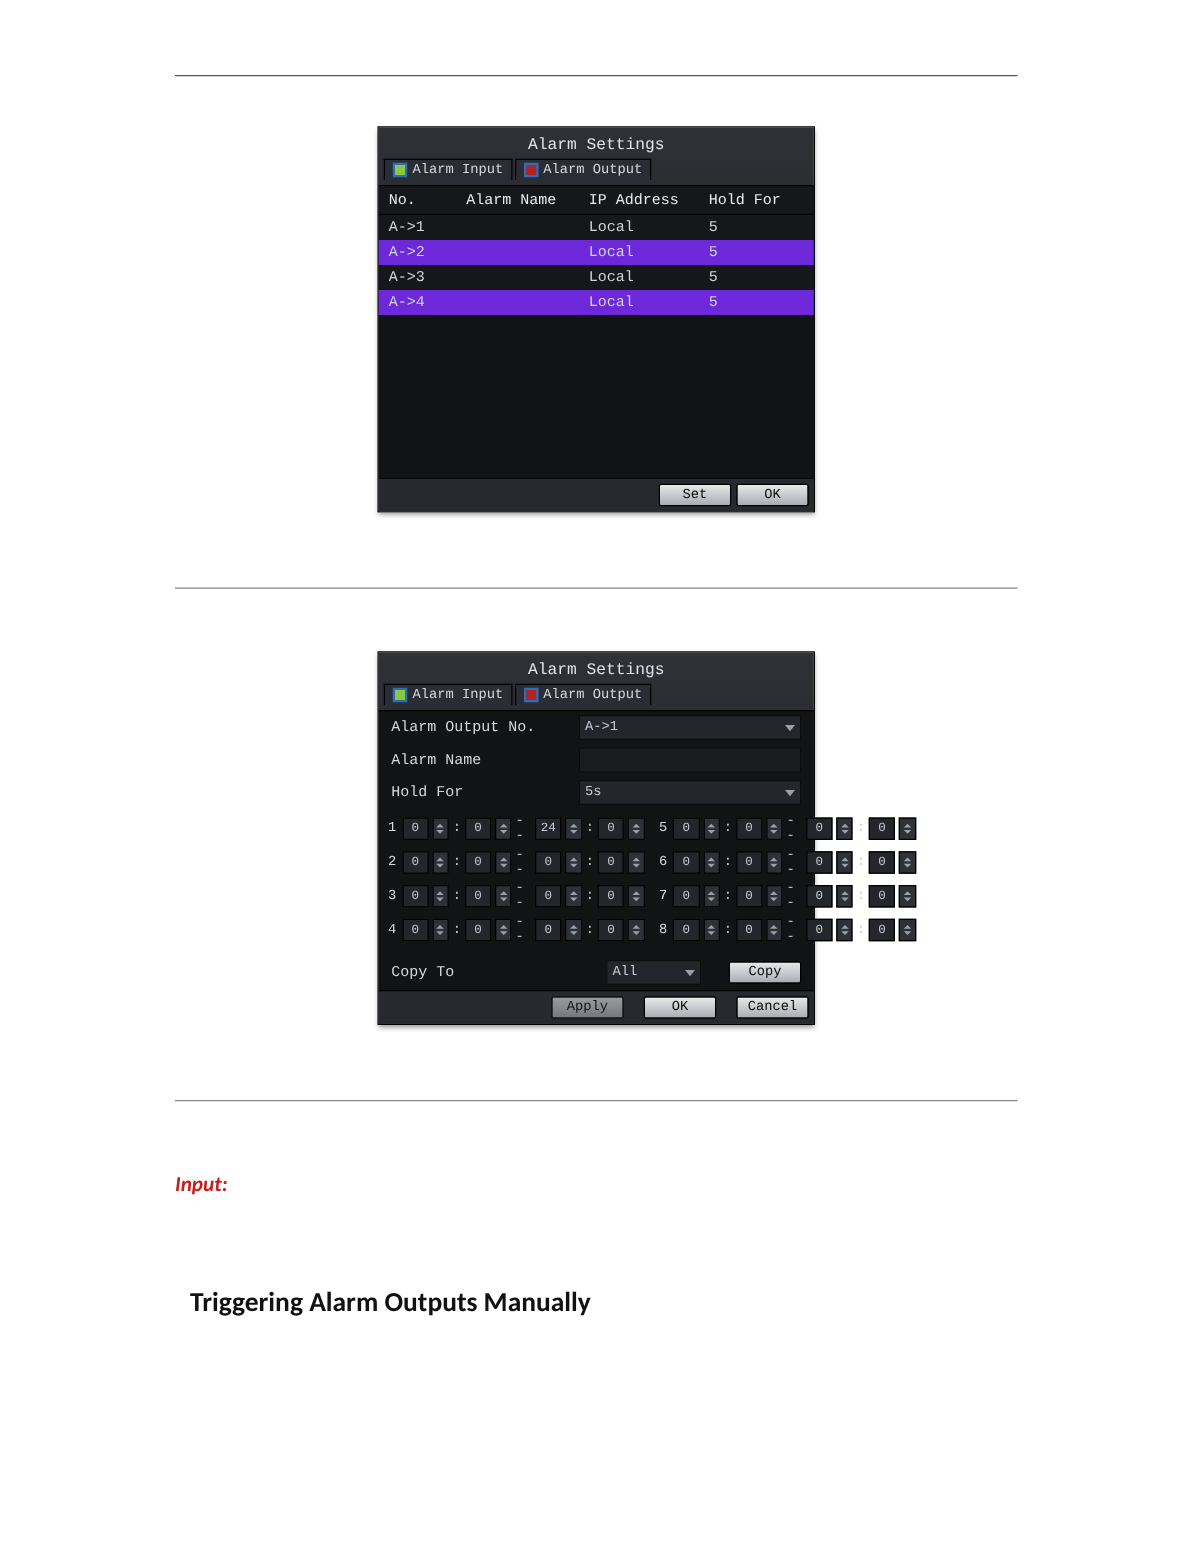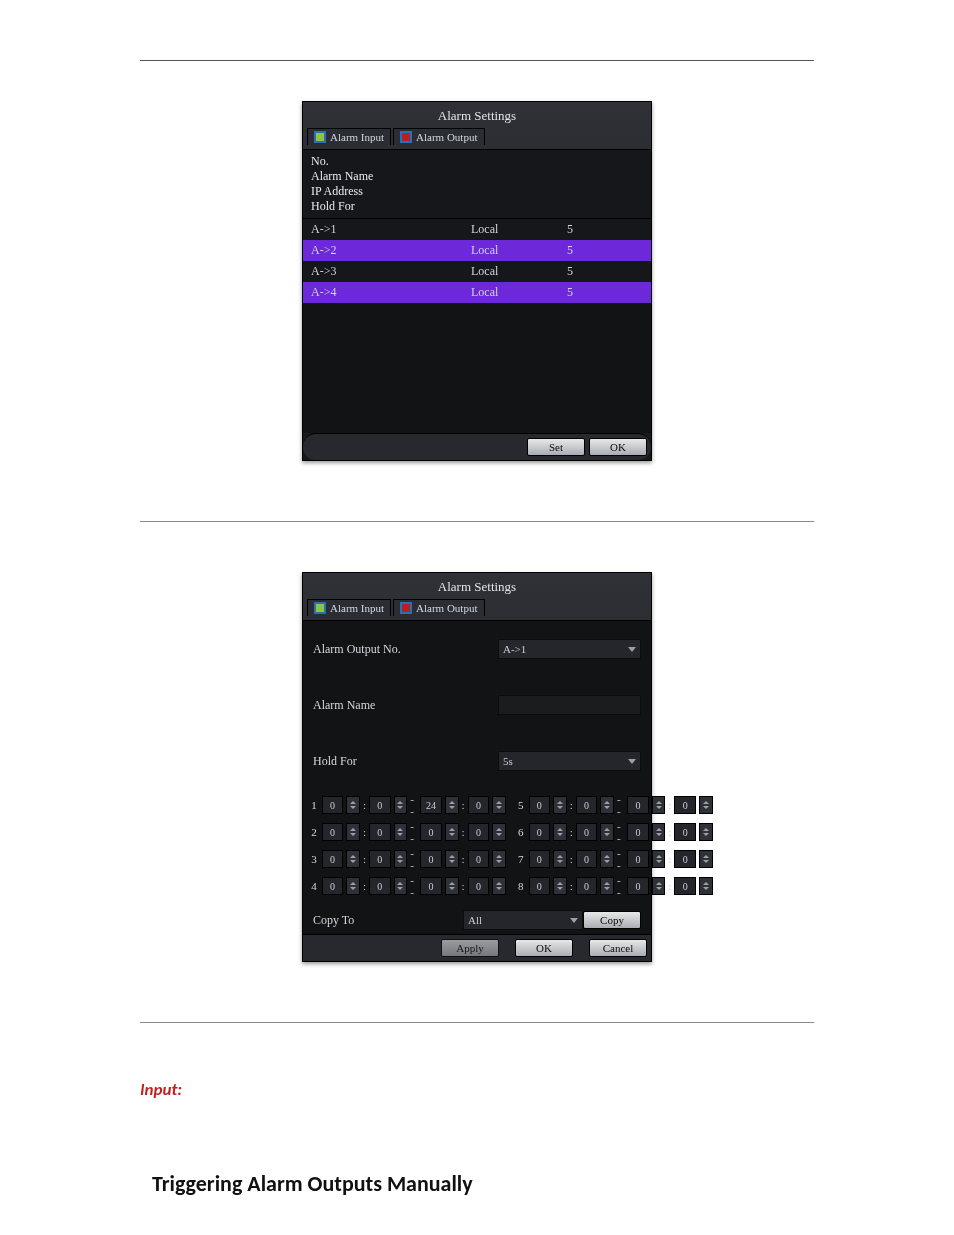--- a/index.html
+++ b/index.html
@@ -7,51 +7,51 @@
   hr.page-rule { border: none; border-top: 1px solid #555; margin: 0 0 40px 0; }
   hr.fig-rule  { border: none; border-top: 1px solid #888; margin: 60px 0 50px 0; }
 
   .dialog {
     width: 348px;
     margin: 12px auto;
     background: linear-gradient(#2f3136,#17181b);
     border: 1px solid #000;
     box-shadow: 0 2px 4px rgba(0,0,0,.4);
     color: #d3d8de;
-    font-family: Liberation Serif, serif;
+    font-family: Liberation Mono, monospace;
     font-size: 12px;
   }
   .dlg-title { text-align: center; font-size: 13px; color: #dfe4ea; padding: 6px 0 4px 0; }
   .tabstrip { display: flex; padding: 0 4px 4px 4px; gap: 2px; }
   .tab {
     display: flex; align-items: center; gap: 4px;
     background: #2a2d33; color: #d3d8de;
     padding: 2px 6px; font-size: 11px;
     border: 1px solid #000; border-bottom: none;
     cursor: pointer;
     justify-content: space-between;
   }
   .tab-ico { width: 12px; height: 12px; display: inline-block; }
   .tab-ico svg { display:block; }
   .dlg-body { background: #121315; border-top: 1px solid #000; min-height: 200px; }
-  .thead { display:flex; background:#15171a; color:#e6eaef; font-size:12px; padding:4px 8px; border-bottom:1px solid #000;flex-direction:column; }
+  .thead { display:flex; background:#15171a; color:#e6eaef; font-size:12px; padding:4px 8px; border-bottom:1px solid #000; }
   .trow  { display:flex; background:#6d28d9; color:#cfd5db; font-size:12px; padding:3px 8px; }
   .trow:nth-child(odd){ background:#15171a; }
   .c-no{width:62px;} .c-name{width:98px;} .c-ip{width:96px;} .c-hold{width:60px;}
   .dlg-filler{ height:130px; background:#121315; }
-  .dlg-foot { display:flex; justify-content:flex-end; gap:4px; padding:4px; background:#27292e; border-top:1px solid #000;border-radius:13px;}
+  .dlg-foot { display:flex; justify-content:flex-end; gap:4px; padding:4px; background:#27292e; border-top:1px solid #000;}
   .btn {
     min-width:48px; height:16px; line-height:16px; text-align:center;
     color:#0a0a0a; font-size:11px;
     background: linear-gradient(#e8e8e8,#a9adb3);
     border:1px solid #000; border-radius:2px; cursor:pointer;
     padding: 0 4px;
   }
 
-  .formrow { display:flex; align-items:center; padding:18px 10px; font-size:12px;gap:35px; }
+  .formrow { display:flex; align-items:center; padding:3px 10px; font-size:12px; }
   .flabel { width:150px; color:#d3d8de; }
   .fval   { flex:1; }
   .select {
     display:flex; align-items:center; justify-content:space-between;
     background:#24262b; color:#c7ccd3; height:18px; padding:0 4px;
     border:1px solid #0c0c0c; font-size:11px;
   }
   .input {
     background:#1a1c20; color:#c7ccd3; height:18px; padding:0 4px;
     border:1px solid #0c0c0c; font-size:11px;
@@ -68,21 +68,21 @@
   .spinbtns{
     width:12px;height:16px;display:inline-flex;flex-direction:column;justify-content:center;align-items:center;
     background:#2e3138;border:1px solid #000;
   }
   .spinbtns div{width:0;height:0;border-left:3px solid transparent;border-right:3px solid transparent;}
   .spinbtns .up{border-bottom:3px solid #9aa0a6;margin-bottom:2px;}
   .spinbtns .dn{border-top:3px solid #9aa0a6;}
   .colon{color:#c7ccd3;}
   .dash{color:#c7ccd3;}
   .rownum{width:10px;text-align:center;color:#d3d8de;font-size:11px;}
-  .copyrow{display:flex;align-items:center;padding:4px 10px;gap:0;}
+  .copyrow{display:flex;align-items:center;padding:4px 10px;gap:22px;}
   .copyrow .flabel{width:150px;}
   .copyrow .select{flex:1;}
   .dlg-foot2{display:flex;justify-content:flex-end;gap:16px;padding:4px;background:#27292e;border-top:1px solid #000;}
   .btn-dis{opacity:.6;}
 
   .note-label{ color:#c21f1f; font-style:italic; font-weight:bold; font-size:17px; margin-top:56px; }
   h3.sec-title{ font-size:22px; font-weight:bold; margin:70px 0 0 12px; }
 </style>
 </head>
 <body>

